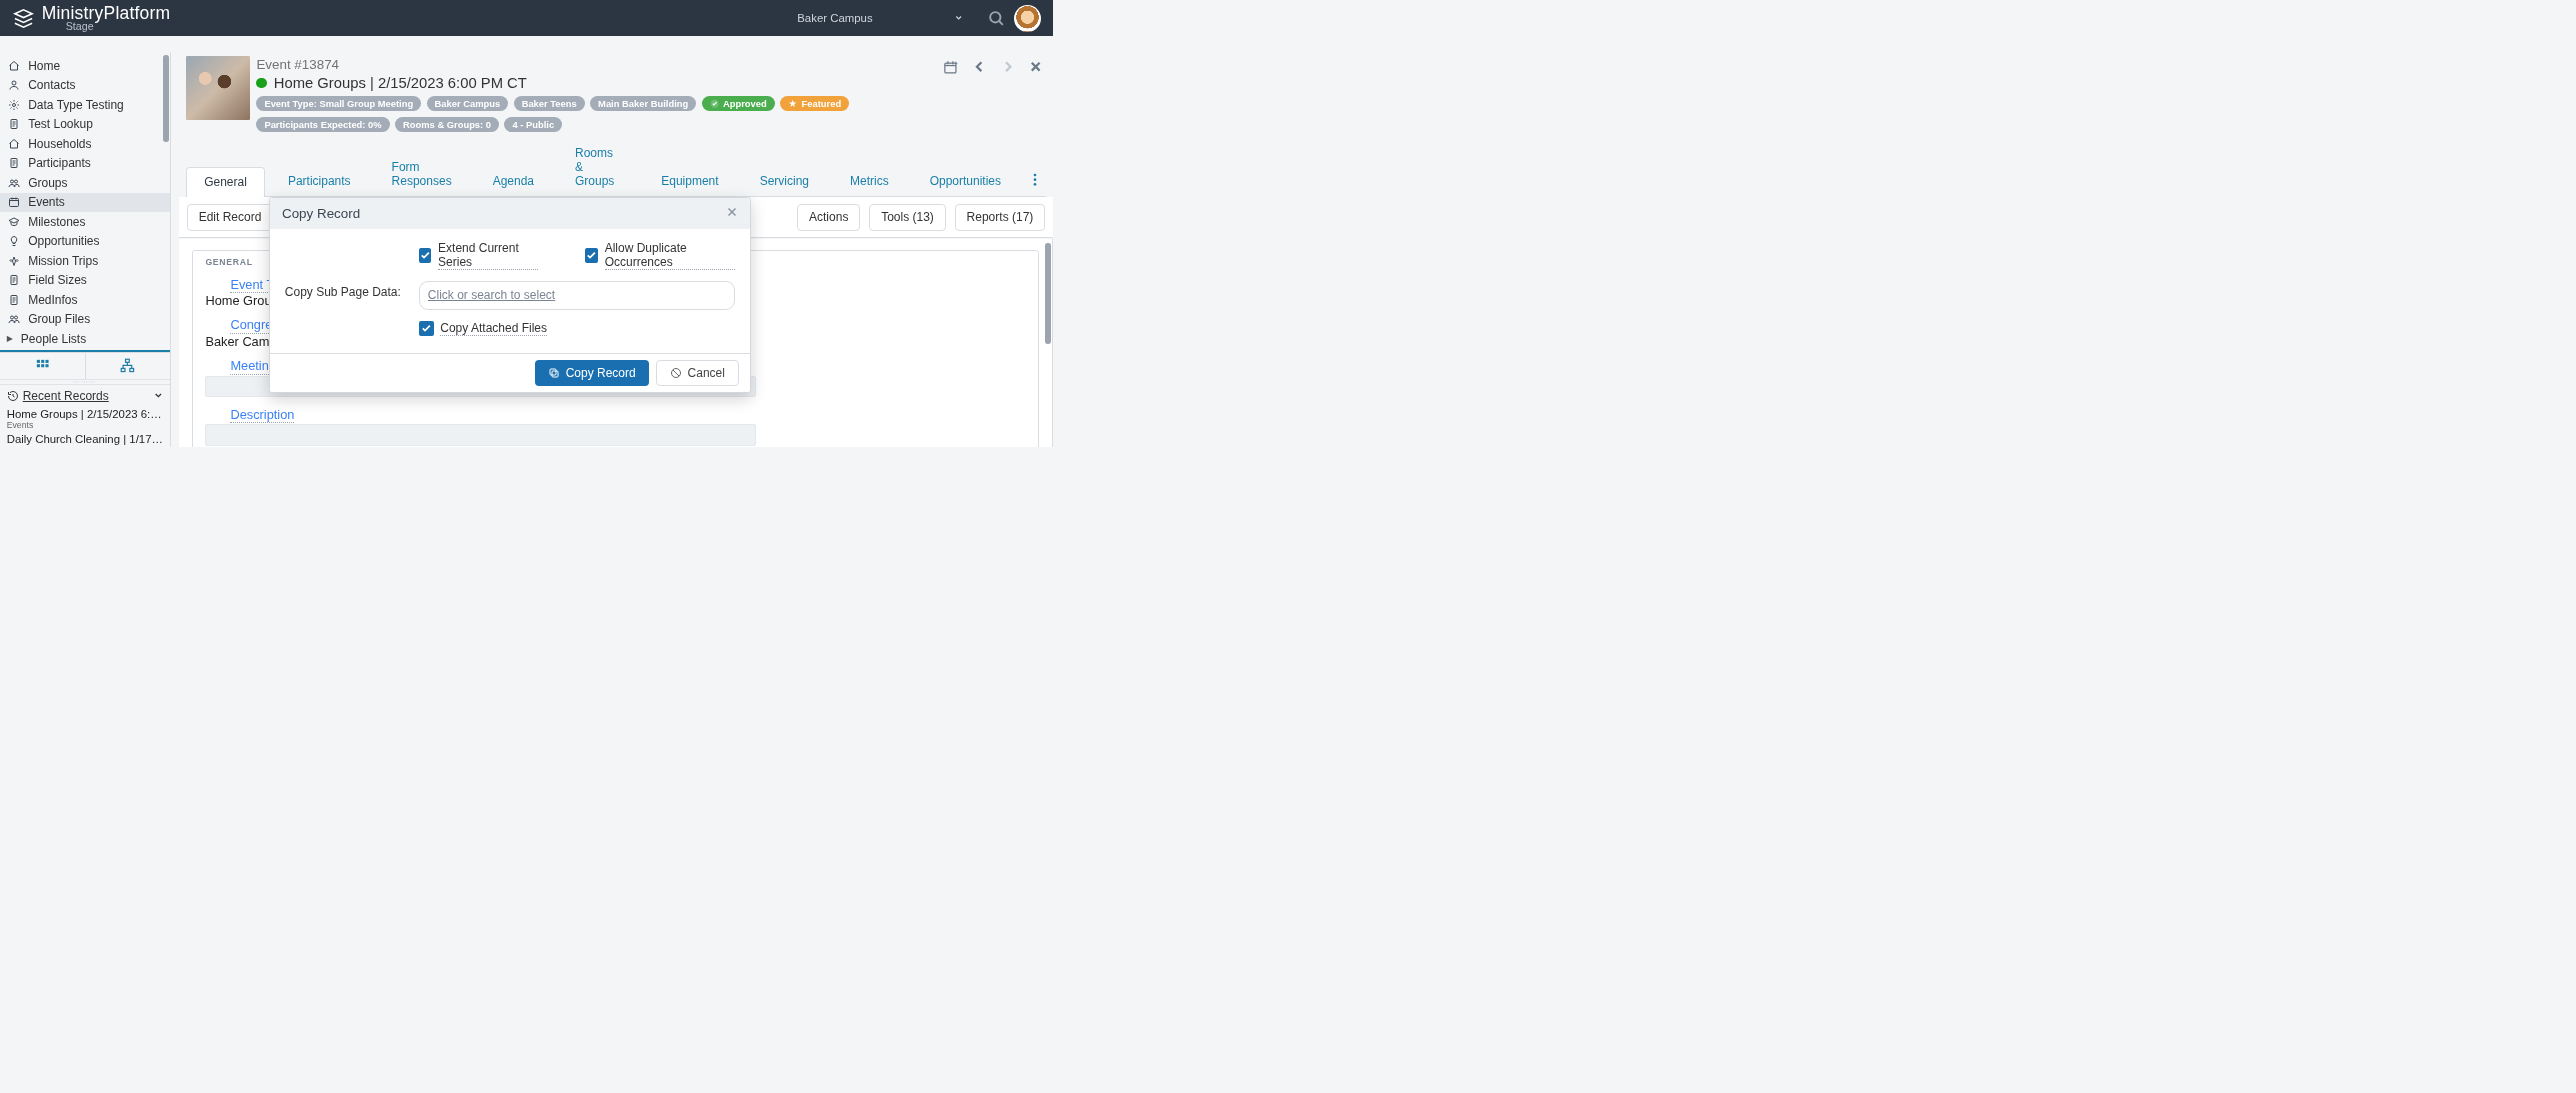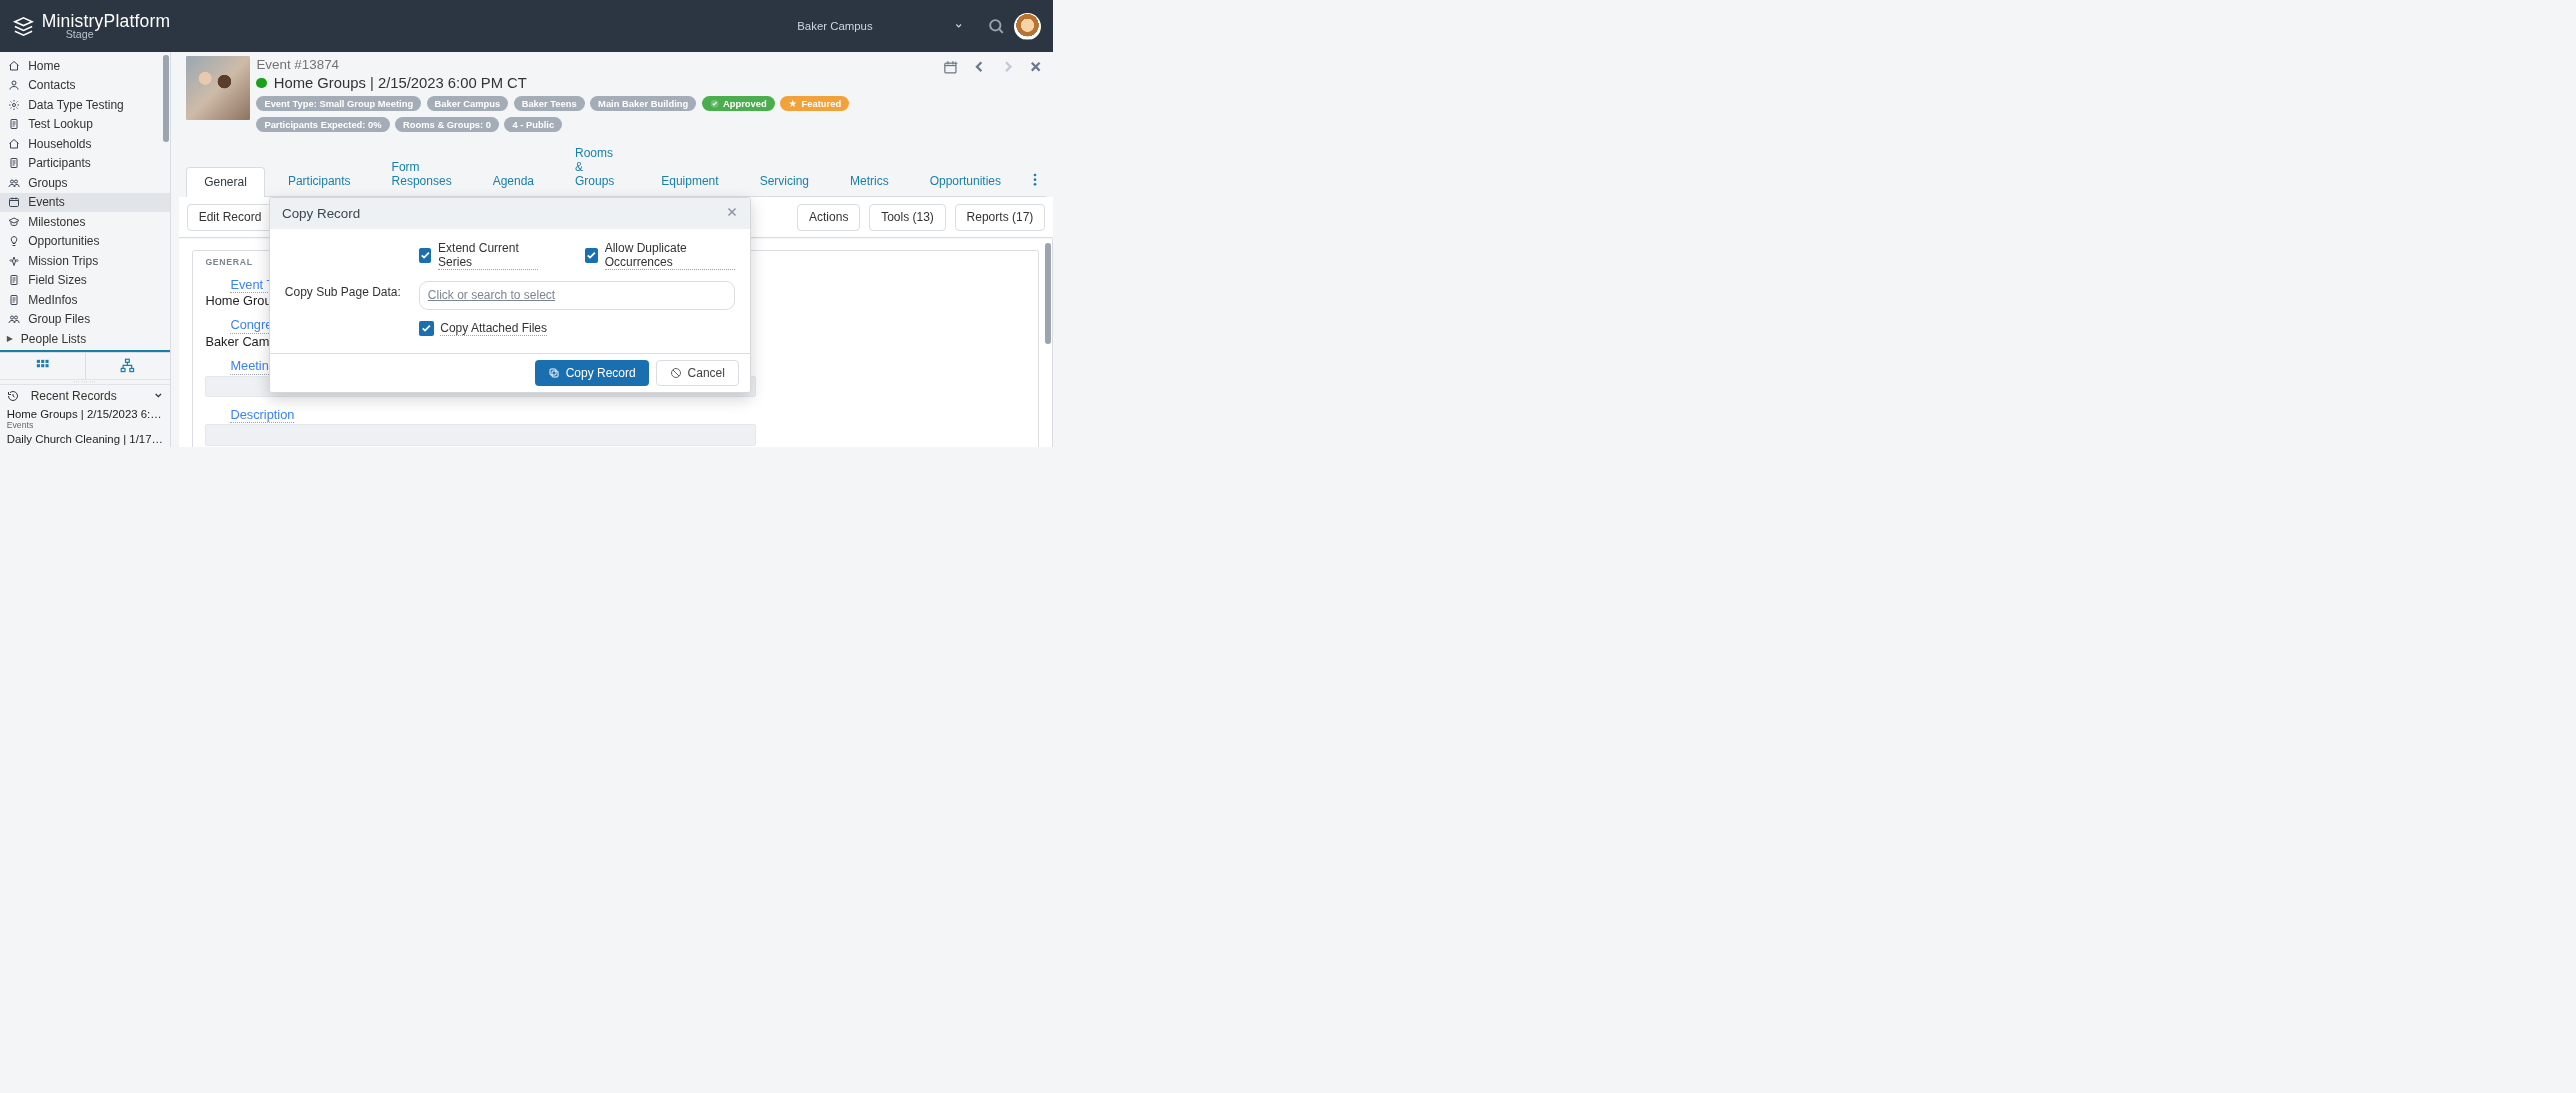--- a/index.html
+++ b/index.html
@@ -27,21 +27,21 @@
     background: var(--bg);
     width: 1053px;
     height: 447px;
     overflow: hidden;
     position: relative;
   }
 
   
   .topbar {
     background: var(--navy);
-    height: 52px;
+    height: 36px;
     display: flex;
     align-items: center;
     padding: 0 12px;
     color: #fff;
   }
   .brand { display:flex; align-items:center; gap:6.7px; }
   .brand-logo svg { display:block; }
   .brand-text { line-height: 1.05; }
   .brand-text .title { font-size: 17.5px; font-weight: 500; letter-spacing: 0.2px; }
   .brand-text .sub   { font-size: 10.7px; color:#b9c1cb; margin-left: 24px; margin-top:-1.3px;}
@@ -95,22 +95,23 @@
   }
   .view-switch > div + div { border-left:0.7px solid var(--border); }
 
   .resize-handle {
     height:6px; background:#f3f5f7; border-top:0.7px solid #dfe3e8; border-bottom:0.7px solid #dfe3e8;
     display:flex; justify-content:center; align-items:center; cursor:row-resize;
   }
   .resize-handle::before{ content:"⋯⋯⋯"; color:#b5bcc5; font-size:6.7px; letter-spacing:1.3px; }
 
   .recent-head {
-    display:flex; align-items:center; gap:12px; padding:4px 6.7px; font-size:12px;
+    display:flex; align-items:center; gap:4px; padding:4px 6.7px; font-size:12px;
     color:#333;
+    text-decoration:underline;
   }
   .recent-head .spacer{flex:1;}
   .recent-item { padding:1.3px 6.7px; }
   .recent-item .ttl { font-size:11.4px; color:#222; overflow:hidden; text-overflow:ellipsis; white-space:nowrap; }
   .recent-item .sub { font-size:8.7px; color:#666; }
 
   
   .main {
     position:absolute; top:52px; left:179px; right:0; bottom:0;
     background: var(--bg);

